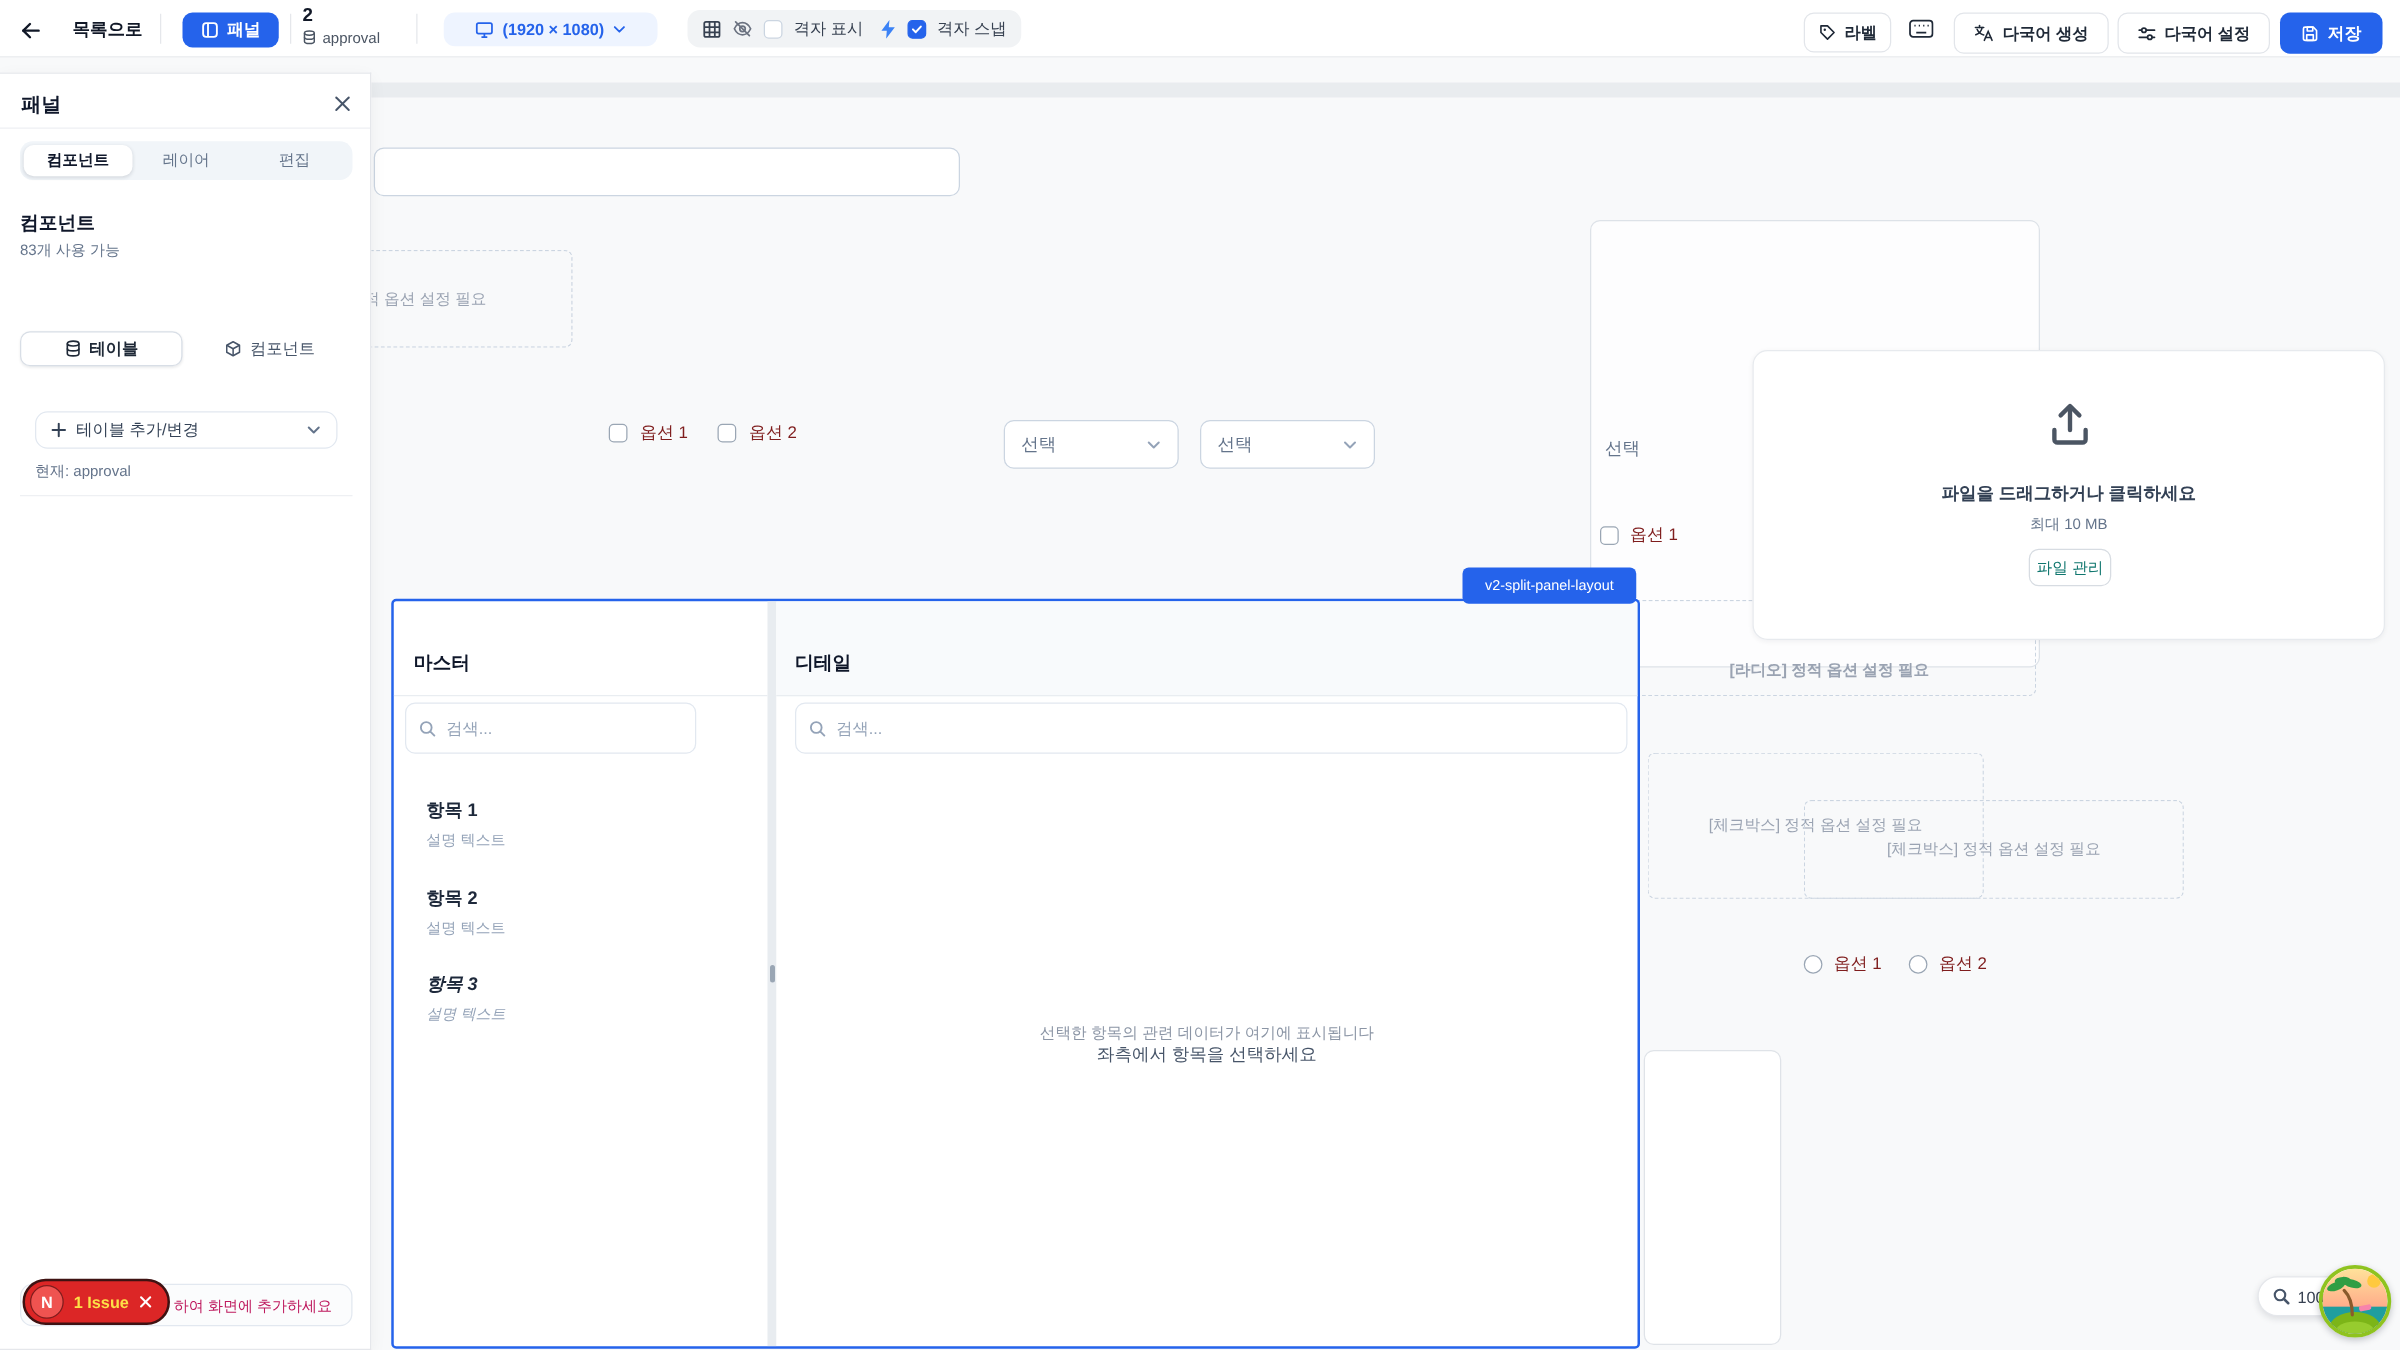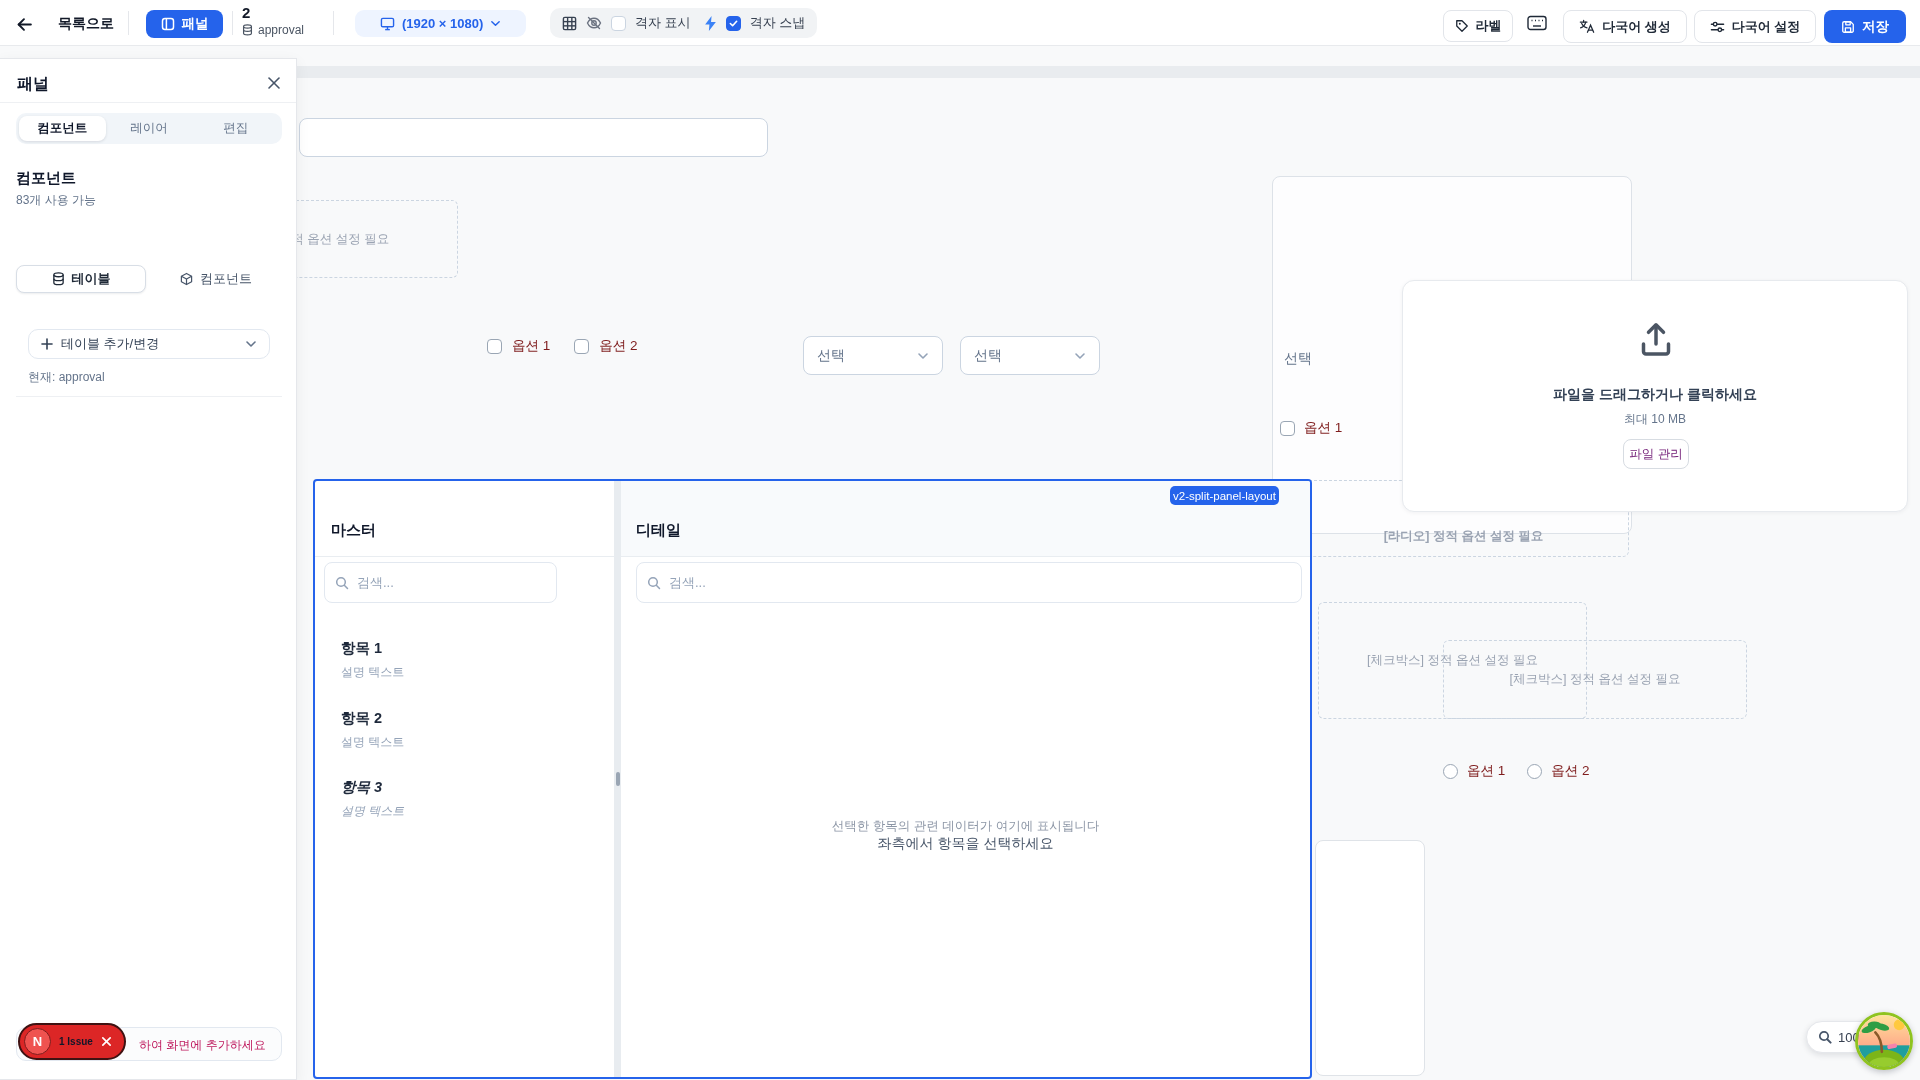--- a/index.html
+++ b/index.html
@@ -40,21 +40,21 @@
   .w-cbx { width:15px; height:15px; border:1.5px solid #9aa6b4; border-radius:4px; background:#fff; }
   .w-radio { width:15px; height:15px; border:1.5px solid #9aa6b4; border-radius:50%; background:#fff; }
   .w-label { font-size:13.5px; font-weight:400; color:#7f1d1d; white-space:nowrap; }
 
   
   #split { position:absolute; left:313px; top:479px; width:999px; height:600px; background:#fff; border:2px solid #2563eb; border-radius:4px; z-index:20; overflow:hidden; }
   .sp-title { font-size:15px; font-weight:700; color:#0f172a; }
   .item-title { font-size:14.5px; font-weight:700; color:#1e293b; }
   .item-desc { font-size:12px; color:#94a3b8; margin-top:6px; }
 
-  .badge { position:absolute; left:1170px; top:454px; height:19px; padding:0 3px; background:#2563eb; border-radius:5px; color:#fff; font-size:11.5px; display:flex; align-items:center; z-index:21;margin-top:32px; }
+  .badge { position:absolute; left:1170px; top:454px; height:29px; padding:0 18px; background:#2563eb; border-radius:5px; color:#fff; font-size:11.5px; display:flex; align-items:center; z-index:21; }
 
   .upload-card { position:absolute; left:1402px; top:280px; width:506px; height:232px; background:#fff; border:1px solid #e7eaee; border-radius:12px; box-shadow:0 1px 4px rgba(15,23,42,.05); z-index:6; }
 
   .zoom-pill { position:absolute; left:1806px; top:1021px; width:76px; height:32px; background:#fff; border:1px solid #e5e7eb; border-radius:16px; box-shadow:0 2px 6px rgba(15,23,42,.12); display:flex; align-items:center; gap:6px; padding:0 11px; font-size:13px; color:#374151; z-index:30; }
   .avatar { position:absolute; left:1855px; top:1012px; width:58px; height:58px; border-radius:50%; border:3px solid #8fc31f; overflow:hidden; z-index:31; box-shadow:0 2px 6px rgba(15,23,42,.25); }
 
   .issue-pill { position:absolute; left:18px; top:1023px; height:37px; padding:0 12px 0 4px; background:#dc2626; border:2px solid #3f1212; border-radius:19px; display:flex; align-items:center; gap:8px; z-index:41; }
   .issue-circle { width:27px; height:27px; border-radius:50%; background:#ef5350; border:1px solid #7f1d1d; color:#fff; font-size:13px; font-weight:700; display:flex; align-items:center; justify-content:center; }
 </style>
 </head>
@@ -103,21 +103,21 @@
   </div>
 
   <div class="upload-card">
     <svg style="position:absolute;left:233px;top:38px;" width="40" height="40" viewBox="0 0 24 24" fill="none" stroke="#4b5563" stroke-width="2.1" stroke-linecap="round" stroke-linejoin="round">
       <path d="M12 15 V4"></path>
         <path d="M7.5 8 L12 3.5 L16.5 8"></path>
         <path d="M4.5 15 v4.5 a1.5 1.5 0 0 0 1.5 1.5 h12 a1.5 1.5 0 0 0 1.5 -1.5 V15"></path>
     </svg>
     <div style="position:absolute;left:0;top:105px;width:100%;text-align:center;font-size:14px;font-weight:600;color:#334155;">파일을 드래그하거나 클릭하세요</div>
     <div style="position:absolute;left:0;top:130px;width:100%;text-align:center;font-size:12px;color:#64748b;">최대 10 MB</div>
-    <button style="position:absolute;left:220px;top:158px;width:66px;height:30px;background:#fff;border:1px solid #d7dce2;border-radius:8px;font-size:12.5px;color:#701a75;font-family:inherit;">파일 관리</button>
+    <button style="position:absolute;left:220px;top:158px;width:66px;height:30px;background:#fff;border:1px solid #d7dce2;border-radius:8px;font-size:12.5px;color:#0f766e;font-family:inherit;">파일 관리</button>
   </div>
 
   <div class="abs dashed-box" style="left:1318px;top:602px;width:269px;height:117px;z-index:4;">
     <span class="dashed-text">[체크박스] 정적 옵션 설정 필요</span>
   </div>
   <div class="abs dashed-box" style="left:1443px;top:640px;width:304px;height:79px;z-index:5;background:transparent;">
     <span class="dashed-text">[체크박스] 정적 옵션 설정 필요</span>
   </div>
 
   <div class="abs" style="left:1443px;top:762px;display:flex;align-items:center;gap:9px;z-index:4;">
@@ -259,21 +259,21 @@
     <div style="position:absolute;left:28px;top:310px;font-size:12px;color:#64748b;">현재: approval</div>
     <div style="position:absolute;left:16px;top:337px;width:266px;height:1px;background:#eef0f3;"></div>
 
     <div style="position:absolute;left:16px;top:968px;width:266px;height:34px;background:#fbfcfd;border:1px solid #e2e8f0;border-radius:10px;">
       <span style="position:absolute;left:122px;top:9px;font-size:12px;color:#be185d;white-space:nowrap;">하여 화면에 추가하세요</span>
     </div>
   </div>
 
   <div class="issue-pill">
     <span class="issue-circle">N</span>
-    <span style="color:#0f172a;font-size:10px;font-weight:700;text-align:right;">1 Issue</span>
+    <span style="color:#fde047;font-size:13px;font-weight:700;text-align:right;">1 Issue</span>
     <svg width="11" height="11" viewBox="0 0 12 12">
         <line x1="2" y1="2" x2="10" y2="10" stroke="#fff" stroke-width="1.8" stroke-linecap="round"></line>
         <line x1="10" y1="2" x2="2" y2="10" stroke="#fff" stroke-width="1.8" stroke-linecap="round"></line>
       </svg>
   </div>
 
   <div id="toolbar">
     <div style="position:absolute;left:16px;top:0;height:48px;display:flex;align-items:center;gap:25px;">
       <svg width="17" height="17" viewBox="0 0 16 16" fill="none" stroke="#111827" stroke-width="1.8" stroke-linecap="round" stroke-linejoin="round">
           <line x1="14" y1="8" x2="2.5" y2="8"></line>

